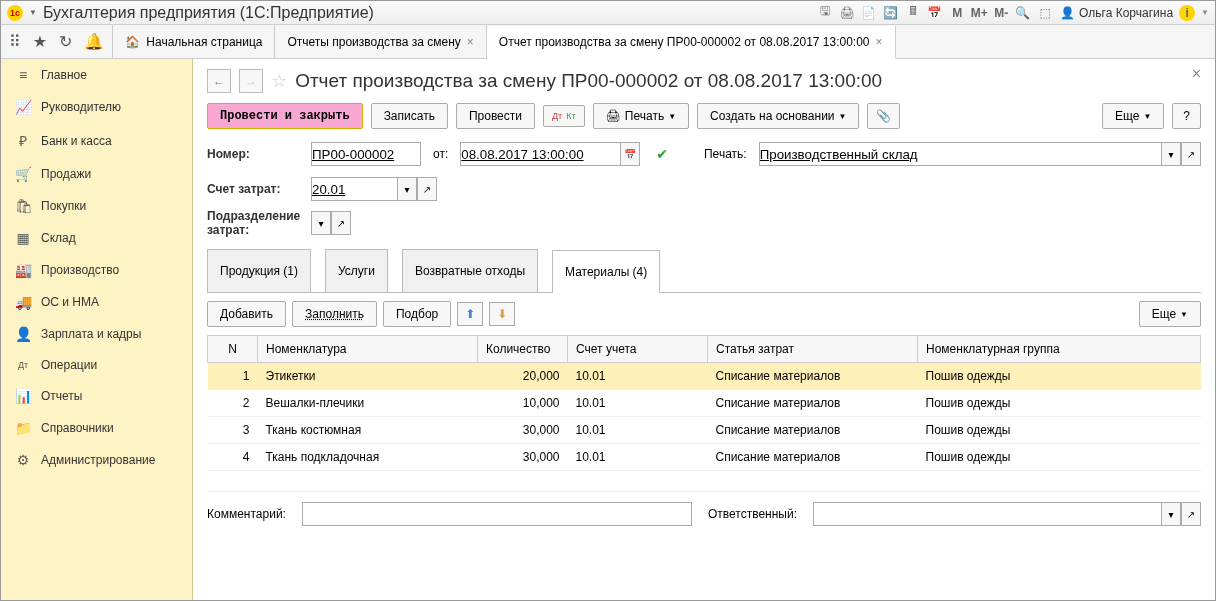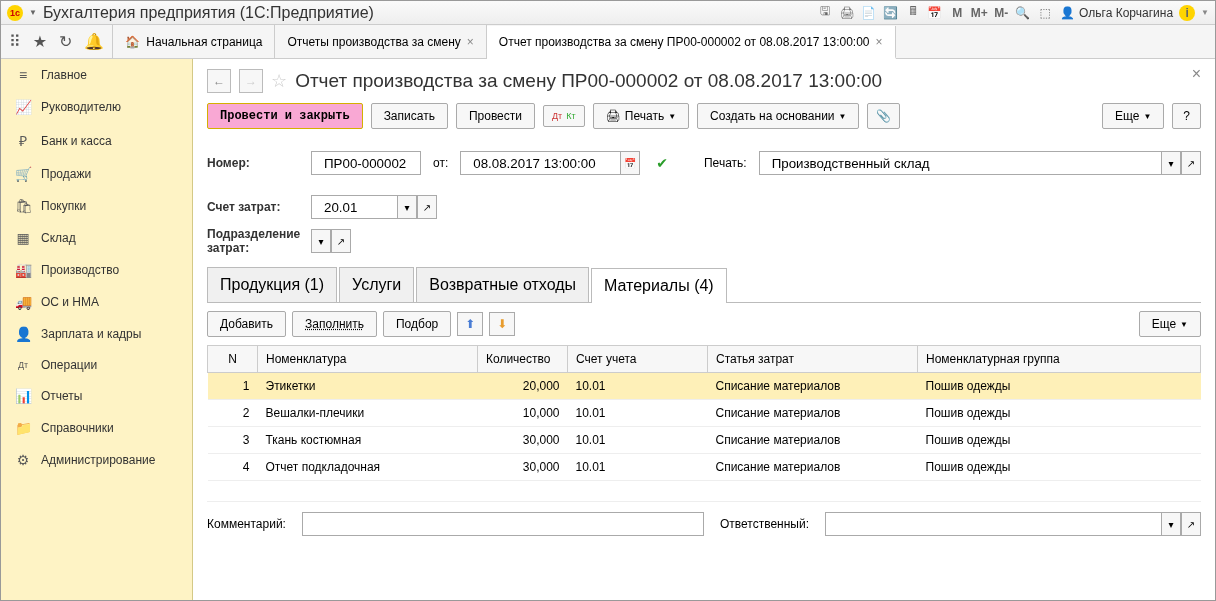--- a/index.html
+++ b/index.html
@@ -47,32 +47,32 @@
 
 .cmd-bar { display: flex; gap: 8px; margin-bottom: 10px; align-items: center; }
 .btn { border: 1px solid #aaa; background: #f7f7f7; padding: 5px 12px; font-size: 12px; border-radius: 2px; cursor: pointer; display: flex; align-items: center; gap: 4px; }
 .btn.primary { background: #f9a8d4; border-color: #d4b000; font-weight: bold; font-family: Liberation Mono, monospace; }
 .btn .caret { font-size: 8px; }
 .cmd-spacer { flex: 1; }
 
 
 .form-row { display: flex; align-items: center; gap: 8px; margin-bottom: 8px; }
 .form-label { width: 96px; color: #333; font-weight: bold; }
-.input { border: 1px solid #aaa; padding: 3px 12px; background: #fff; height: 24px; }
+.input { border: 1px solid #aaa; padding: 3px 0; background: #fff; height: 24px; text-decoration: underline; }
 .input-w1 { width: 110px; }
 .input-date { width: 160px; }
 .input-long { flex: 1; }
 .cal-btn, .sel-btn, .ext-btn { width: 20px; height: 24px; border: 1px solid #aaa; background: #f7f7f7; display: flex; align-items: center; justify-content: center; font-size: 10px; }
 .combo { display: flex; }
 .combo .input { border-right: none; }
 .green-check { color: #2a9d2a; font-size: 14px; }
 
 
 .doctabs { display: flex; border-bottom: 1px solid #bbb; margin-top: 12px; }
-.doctab { padding: 8px 12px; border: 1px solid #bbb; border-bottom: none; background: #f0f0f0; margin-right: 2px; cursor: pointer; font-size: 16px; }
+.doctab { padding: 14px 12px; border: 1px solid #bbb; border-bottom: none; background: #f0f0f0; margin-right: 14px; cursor: pointer; font-size: 12px; }
 .doctab.active { background: #fff; position: relative; top: 1px; }
 
 
 .sub-toolbar { display: flex; gap: 6px; padding: 8px 0; align-items: center; }
 .sub-toolbar .arrow-btn { width: 26px; height: 24px; border: 1px solid #aaa; background: #f7f7f7; display: flex; align-items: center; justify-content: center; }
 .sub-toolbar .arrow-btn.up { color: #4a7dd4; }
 .sub-toolbar .arrow-btn.down { color: #e89c2e; }
 .sub-spacer { flex: 1; }
 
 
@@ -227,21 +227,21 @@
       <button class="btn">
           <span>Еще</span>
           <span class="caret">▼</span>
         </button>
       <button class="btn" style="padding:5px 10px">?</button>
     </div>
 
     <div class="form-row">
       <span class="form-label">Номер:</span>
       <input class="input input-w1" value="ПР00-000002" style="">
-      <span style="margin:17px 4px">от:</span>
+      <span style="margin:8px 4px">от:</span>
       <div class="combo">
         <input class="input input-date" value="08.08.2017 13:00:00" style="">
         <div class="cal-btn">📅</div>
       </div>
       <span class="green-check" style="margin:0 8px">✔</span>
       <span style="margin-left:20px;margin-right:4px">Печать:</span>
       <div class="combo" style="flex:1">
         <input class="input input-long" value="Производственный склад" style="">
         <div class="sel-btn">▾</div>
         <div class="ext-btn">↗</div>
@@ -318,21 +318,21 @@
         <tr>
           <td class="num">3</td>
           <td>Ткань костюмная</td>
           <td class="num">30,000</td>
           <td>10.01</td>
           <td>Списание материалов</td>
           <td>Пошив одежды</td>
         </tr>
         <tr>
           <td class="num">4</td>
-          <td>Отчет подкладочная</td>
+          <td>Ткань подкладочная</td>
           <td class="num">30,000</td>
           <td>10.01</td>
           <td>Списание материалов</td>
           <td>Пошив одежды</td>
         </tr>
       </tbody>
     </table>
 
     <div class="bottom-form">
       <span>Комментарий:</span>

